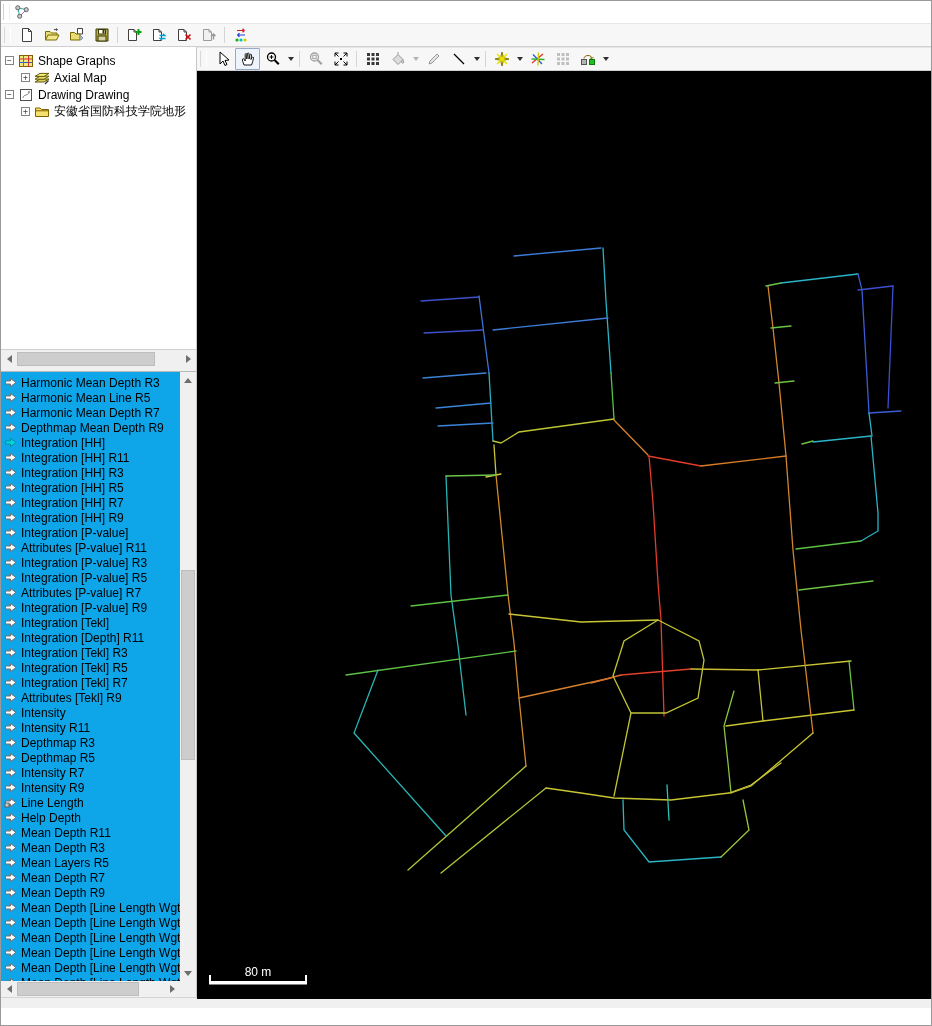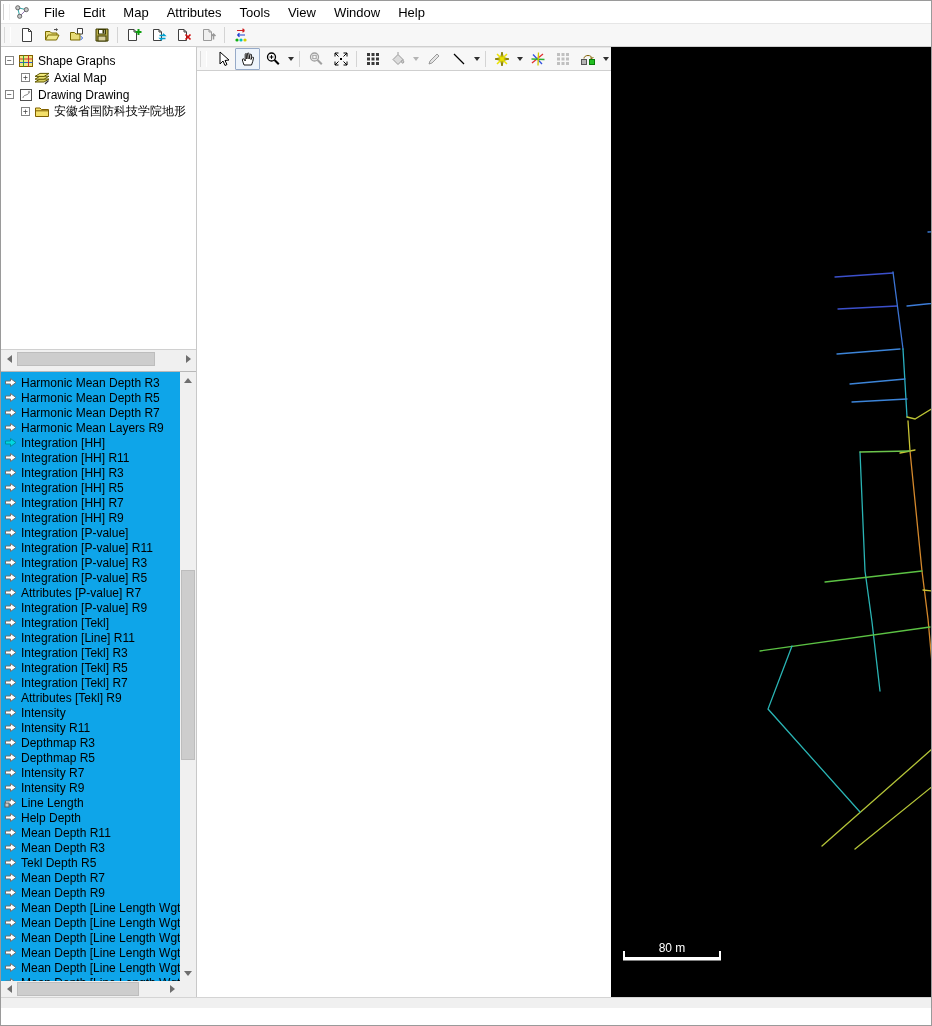--- a/index.html
+++ b/index.html
@@ -47,21 +47,21 @@
   
   .attrwrap{flex:1;position:relative;background:#fff;border-top:1px solid #b8b8b8;margin-top:4px;overflow:hidden;}
   .attrlist{position:absolute;left:0;top:0;right:16px;bottom:16px;overflow:hidden;padding-top:3px;font-size:12px;background:#0ea5e9;}
   .attr-row{height:15px;display:flex;align-items:center;gap:4px;padding-left:3px;white-space:nowrap;}
   .attr-row svg{flex:0 0 13px;}
   .vscroll{position:absolute;right:0;top:0;bottom:16px;width:16px;background:#f0f0f0;}
   .vthumb{position:absolute;left:1px;width:14px;}
   .listh{position:absolute;left:0;right:16px;bottom:0;height:16px;}
   .corner{position:absolute;right:0;bottom:0;width:16px;height:16px;background:#f0f0f0;}
   
-  .rightpanel{flex:1;display:flex;flex-direction:row;min-width:0;}
+  .rightpanel{flex:1;display:flex;flex-direction:column;min-width:0;}
   .canvas{flex:1;background:#000;position:relative;}
   .canvas svg{display:block;width:736px;height:928px;}
   .statusbar{height:10px;background:#f0f0f0;border-top:1px solid #d4d4d4;}
 </style>
 </head>
 <body>
 
 <div class="window">
 
 
@@ -70,30 +70,20 @@
     <span class="menu-icon">
       <svg width="17" height="17" viewBox="0 0 18 18">
         <line x1="4" y1="4" x2="13" y2="6" stroke="#20a0a0"></line>
         <line x1="4" y1="4" x2="6" y2="13" stroke="#20a0a0"></line>
         <line x1="6" y1="13" x2="13" y2="6" stroke="#8868a8"></line>
         <circle cx="4" cy="4" r="2.2" fill="#c8c8c8" stroke="#606060"></circle>
         <circle cx="13" cy="6" r="2.2" fill="#c8c8c8" stroke="#606060"></circle>
         <circle cx="6" cy="13" r="2.2" fill="#c8c8c8" stroke="#606060"></circle>
       </svg>
     </span>
-    <div id="menu-items" style="display:flex">
-        <span class="menu-item">File</span>
-        <span class="menu-item">Edit</span>
-        <span class="menu-item">Map</span>
-        <span class="menu-item">Attributes</span>
-        <span class="menu-item">Tools</span>
-        <span class="menu-item">View</span>
-        <span class="menu-item">Window</span>
-        <span class="menu-item">Help</span>
-      </div>
   </div>
 
   <div class="toolbar" id="toolbar-main">
       <span class="tb-grip"></span>
       <span class="tb-btn" title="new-document">
         <svg width="16" height="16" viewBox="0 0 16 16">
           <path d="M3.5 1.5 H9.5 L12.5 4.5 V14.5 H3.5 Z" fill="#fff" stroke="#404040"></path>
           <path d="M9.5 1.5 V4.5 H12.5" fill="none" stroke="#404040"></path>
         </svg>
       </span>
@@ -230,37 +220,37 @@
                 </svg>
               </span>
               <span>Harmonic Mean Depth R3</span>
             </div>
             <div class="attr-row">
               <span style="display: flex;">
                 <svg width="13" height="13" viewBox="0 0 13 13">
                   <path d="M1.5 5 H6.5 V2.5 L12 6.5 L6.5 10.5 V8 H1.5 Z" fill="#fff" stroke="#707070"></path>
                 </svg>
               </span>
-              <span>Harmonic Mean Depth R5</span>
+              <span>Harmonic Mean Line R5</span>
             </div>
             <div class="attr-row">
               <span style="display: flex;">
                 <svg width="13" height="13" viewBox="0 0 13 13">
                   <path d="M1.5 5 H6.5 V2.5 L12 6.5 L6.5 10.5 V8 H1.5 Z" fill="#fff" stroke="#707070"></path>
                 </svg>
               </span>
               <span>Harmonic Mean Depth R7</span>
             </div>
             <div class="attr-row">
               <span style="display: flex;">
                 <svg width="13" height="13" viewBox="0 0 13 13">
                   <path d="M1.5 5 H6.5 V2.5 L12 6.5 L6.5 10.5 V8 H1.5 Z" fill="#fff" stroke="#707070"></path>
                 </svg>
               </span>
-              <span>Harmonic Mean Layers R9</span>
+              <span>Depthmap Mean Depth R9</span>
             </div>
             <div class="attr-row">
               <span style="display: flex;">
                 <svg width="13" height="13" viewBox="0 0 13 13">
                   <path d="M1.5 5 H6.5 V2.5 L12 6.5 L6.5 10.5 V8 H1.5 Z" fill="#00d8e0" stroke="#0090a0"></path>
                 </svg>
               </span>
               <span>Integration [HH]</span>
             </div>
             <div class="attr-row">
@@ -310,21 +300,21 @@
                 </svg>
               </span>
               <span>Integration [P-value]</span>
             </div>
             <div class="attr-row">
               <span style="display: flex;">
                 <svg width="13" height="13" viewBox="0 0 13 13">
                   <path d="M1.5 5 H6.5 V2.5 L12 6.5 L6.5 10.5 V8 H1.5 Z" fill="#fff" stroke="#707070"></path>
                 </svg>
               </span>
-              <span>Integration [P-value] R11</span>
+              <span>Attributes [P-value] R11</span>
             </div>
             <div class="attr-row">
               <span style="display: flex;">
                 <svg width="13" height="13" viewBox="0 0 13 13">
                   <path d="M1.5 5 H6.5 V2.5 L12 6.5 L6.5 10.5 V8 H1.5 Z" fill="#fff" stroke="#707070"></path>
                 </svg>
               </span>
               <span>Integration [P-value] R3</span>
             </div>
             <div class="attr-row">
@@ -358,21 +348,21 @@
                 </svg>
               </span>
               <span>Integration [Tekl]</span>
             </div>
             <div class="attr-row">
               <span style="display: flex;">
                 <svg width="13" height="13" viewBox="0 0 13 13">
                   <path d="M1.5 5 H6.5 V2.5 L12 6.5 L6.5 10.5 V8 H1.5 Z" fill="#fff" stroke="#707070"></path>
                 </svg>
               </span>
-              <span>Integration [Line] R11</span>
+              <span>Integration [Depth] R11</span>
             </div>
             <div class="attr-row">
               <span style="display: flex;">
                 <svg width="13" height="13" viewBox="0 0 13 13">
                   <path d="M1.5 5 H6.5 V2.5 L12 6.5 L6.5 10.5 V8 H1.5 Z" fill="#fff" stroke="#707070"></path>
                 </svg>
               </span>
               <span>Integration [Tekl] R3</span>
             </div>
             <div class="attr-row">
@@ -479,21 +469,21 @@
                 </svg>
               </span>
               <span>Mean Depth R3</span>
             </div>
             <div class="attr-row">
               <span style="display: flex;">
                 <svg width="13" height="13" viewBox="0 0 13 13">
                   <path d="M1.5 5 H6.5 V2.5 L12 6.5 L6.5 10.5 V8 H1.5 Z" fill="#fff" stroke="#707070"></path>
                 </svg>
               </span>
-              <span>Tekl Depth R5</span>
+              <span>Mean Layers R5</span>
             </div>
             <div class="attr-row">
               <span style="display: flex;">
                 <svg width="13" height="13" viewBox="0 0 13 13">
                   <path d="M1.5 5 H6.5 V2.5 L12 6.5 L6.5 10.5 V8 H1.5 Z" fill="#fff" stroke="#707070"></path>
                 </svg>
               </span>
               <span>Mean Depth R7</span>
             </div>
             <div class="attr-row">

